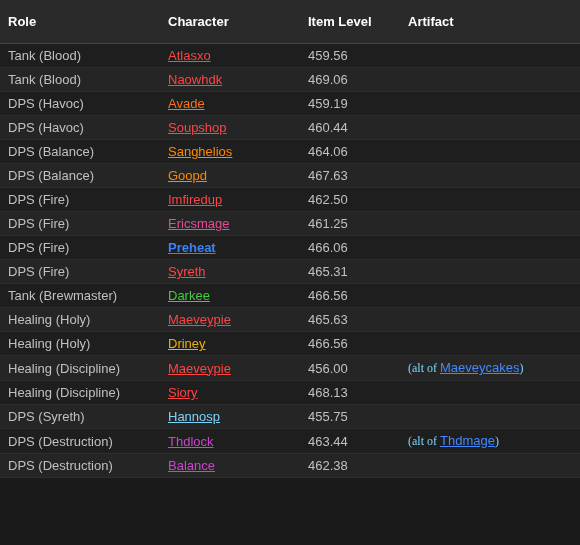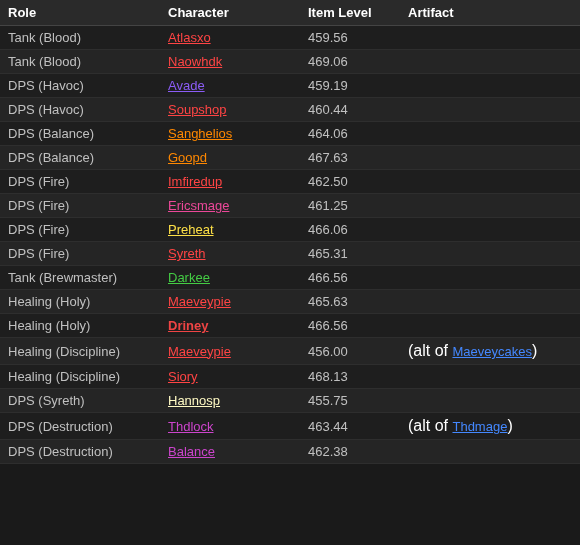--- a/index.html
+++ b/index.html
@@ -13,21 +13,21 @@
     }
     table {
       width: 100%;
       border-collapse: collapse;
     }
     thead tr {
       background-color: #2a2a2a;
     }
     thead th {
       text-align: left;
-      padding: 5px 8px;
+      padding: 14px 8px;
       color: #ffffff;
       font-weight: bold;
       border-bottom: 1px solid #444;
     }
     tbody tr {
       border-bottom: 1px solid #2e2e2e;
     }
     tbody tr:nth-child(odd) {
       background-color: #1e1e1e;
     }
@@ -36,22 +36,23 @@
     }
     tbody td {
       padding: 4px 8px;
       color: #c0c0c0;
     }
     a.char-link {
       text-decoration: underline;
       cursor: pointer;
     }
     .artifact-text {
-      color: #ffffff;
-      font-size: 16px;
+      color: #7dd3fc;
+      font-size: 12px;
+      font-family: Liberation Serif, serif;
     }
     .artifact-link {
       text-decoration: underline;
       cursor: pointer;
       color: #4488ff;
     }
     .col-role { width: 160px; }
     .col-char { width: 140px; }
     .col-ilvl { width: 100px; }
     .col-artifact { width: 180px; }
@@ -76,21 +77,21 @@
         <td></td>
       </tr>
       <tr>
         <td>Tank (Blood)</td>
         <td><a class="char-link" style="color: rgb(255, 68, 68);">Naowhdk</a></td>
         <td>469.06</td>
         <td></td>
       </tr>
       <tr>
         <td>DPS (Havoc)</td>
-        <td><a class="char-link" style="color: #8b5cf6;">Avade</a></td>
+        <td><a class="char-link" style="color: #f97316;">Avade</a></td>
         <td>459.19</td>
         <td></td>
       </tr>
       <tr>
         <td>DPS (Havoc)</td>
         <td><a class="char-link" style="color: rgb(255, 68, 68);">Soupshop</a></td>
         <td>460.44</td>
         <td></td>
       </tr>
       <tr>
@@ -112,21 +113,21 @@
         <td></td>
       </tr>
       <tr>
         <td>DPS (Fire)</td>
         <td><a class="char-link" style="color: #ec4899;">Ericsmage</a></td>
         <td>461.25</td>
         <td></td>
       </tr>
       <tr>
         <td>DPS (Fire)</td>
-        <td><a class="char-link" style="color: #fde047;">Preheat</a></td>
+        <td><a class="char-link" style="color: #3b82f6; font-weight: bold;">Preheat</a></td>
         <td>466.06</td>
         <td></td>
       </tr>
       <tr>
         <td>DPS (Fire)</td>
         <td><a class="char-link" style="color: rgb(255, 68, 68);">Syreth</a></td>
         <td>465.31</td>
         <td></td>
       </tr>
       <tr>
@@ -136,39 +137,39 @@
         <td></td>
       </tr>
       <tr>
         <td>Healing (Holy)</td>
         <td><a class="char-link" style="color: rgb(255, 68, 68);">Maeveypie</a></td>
         <td>465.63</td>
         <td></td>
       </tr>
       <tr>
         <td>Healing (Holy)</td>
-        <td><a class="char-link" style="color: #ef4444; font-weight: bold;">Driney</a></td>
+        <td><a class="char-link" style="color: #eab308;">Driney</a></td>
         <td>466.56</td>
         <td></td>
       </tr>
       <tr>
         <td>Healing (Discipline)</td>
         <td><a class="char-link" style="color: rgb(255, 68, 68);">Maeveypie</a></td>
         <td>456.00</td>
         <td><span class="artifact-text">(alt of </span><a class="artifact-link" style="color: rgb(68, 136, 255);">Maeveycakes</a><span class="artifact-text">)</span></td>
       </tr>
       <tr>
         <td>Healing (Discipline)</td>
         <td><a class="char-link" style="color: rgb(255, 68, 68);">Siory</a></td>
         <td>468.13</td>
         <td></td>
       </tr>
       <tr>
         <td>DPS (Syreth)</td>
-        <td><a class="char-link" style="color: #fef9c3;">Hannosp</a></td>
+        <td><a class="char-link" style="color: #7dd3fc;">Hannosp</a></td>
         <td>455.75</td>
         <td></td>
       </tr>
       <tr>
         <td>DPS (Destruction)</td>
         <td><a class="char-link" style="color: rgb(204, 68, 204);">Thdlock</a></td>
         <td>463.44</td>
         <td><span class="artifact-text">(alt of </span><a class="artifact-link" style="color: rgb(68, 136, 255);">Thdmage</a><span class="artifact-text">)</span></td>
       </tr>
       <tr>

